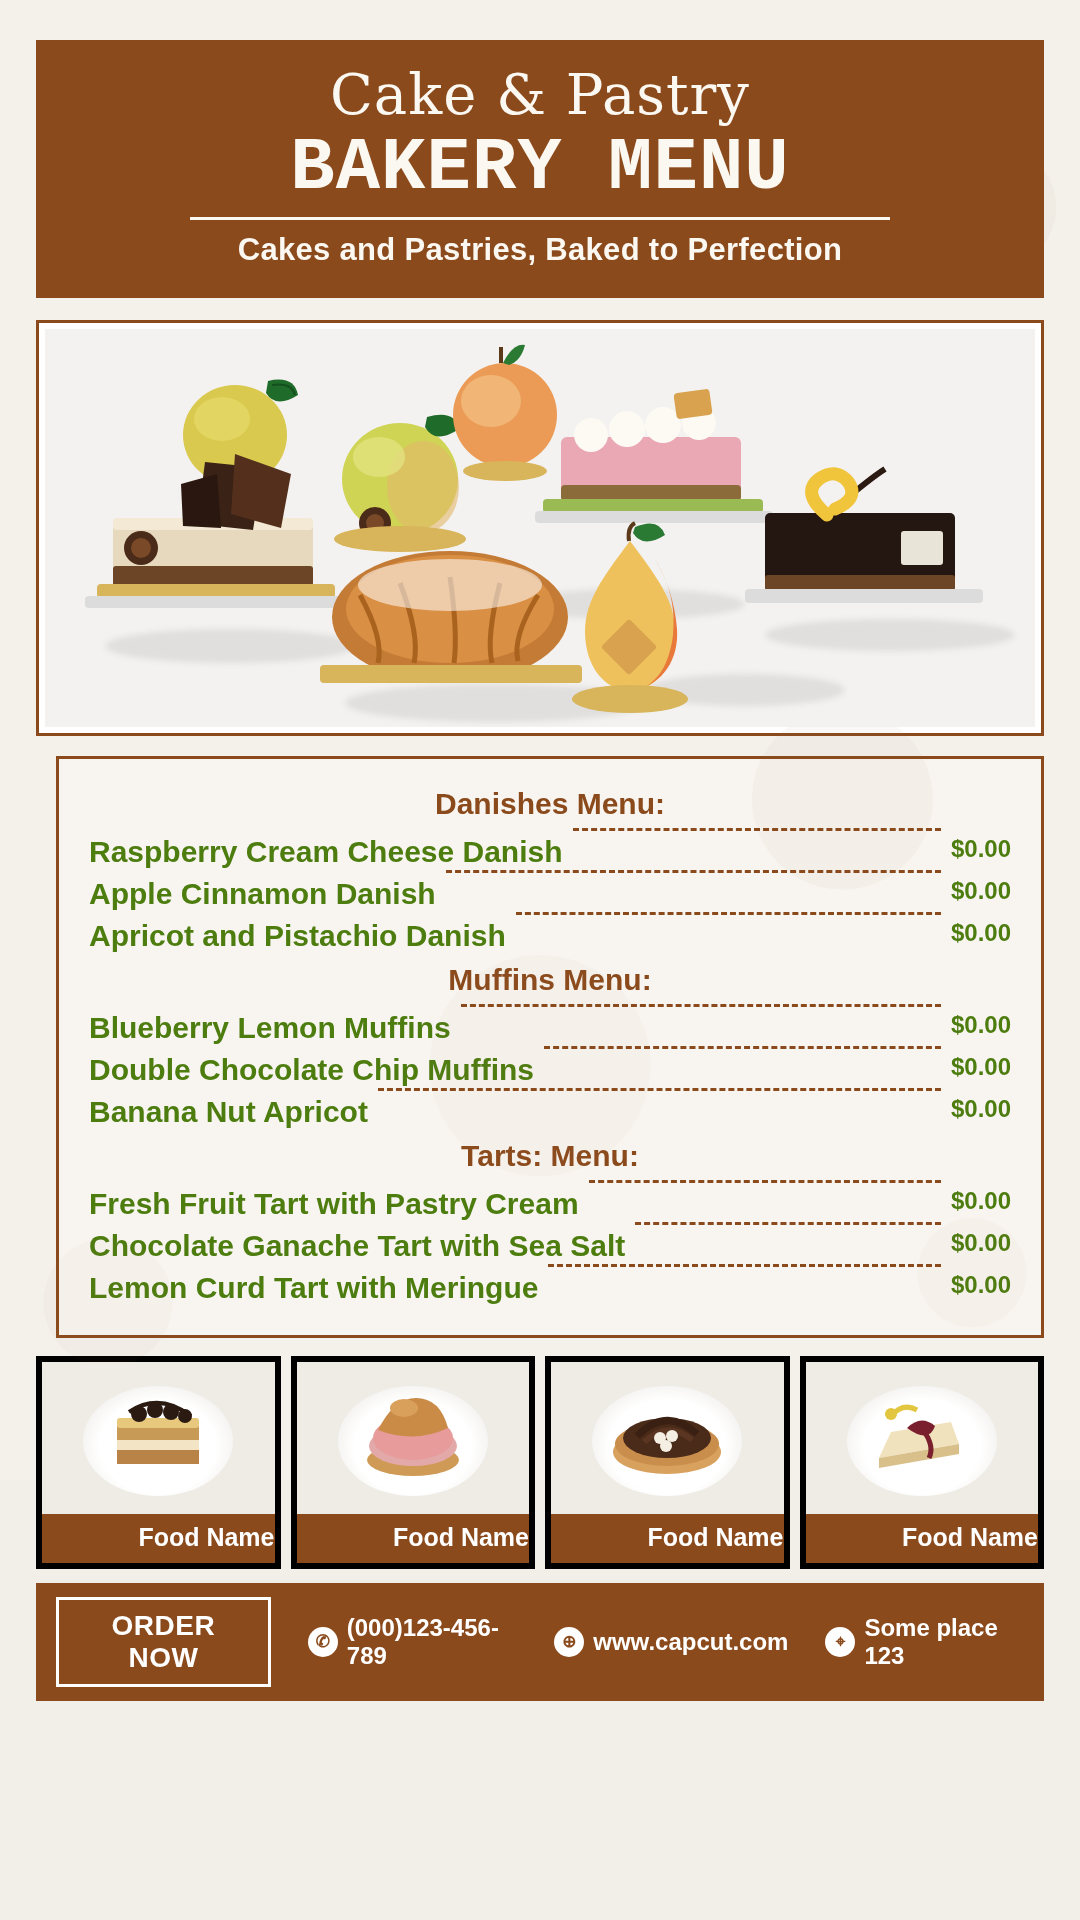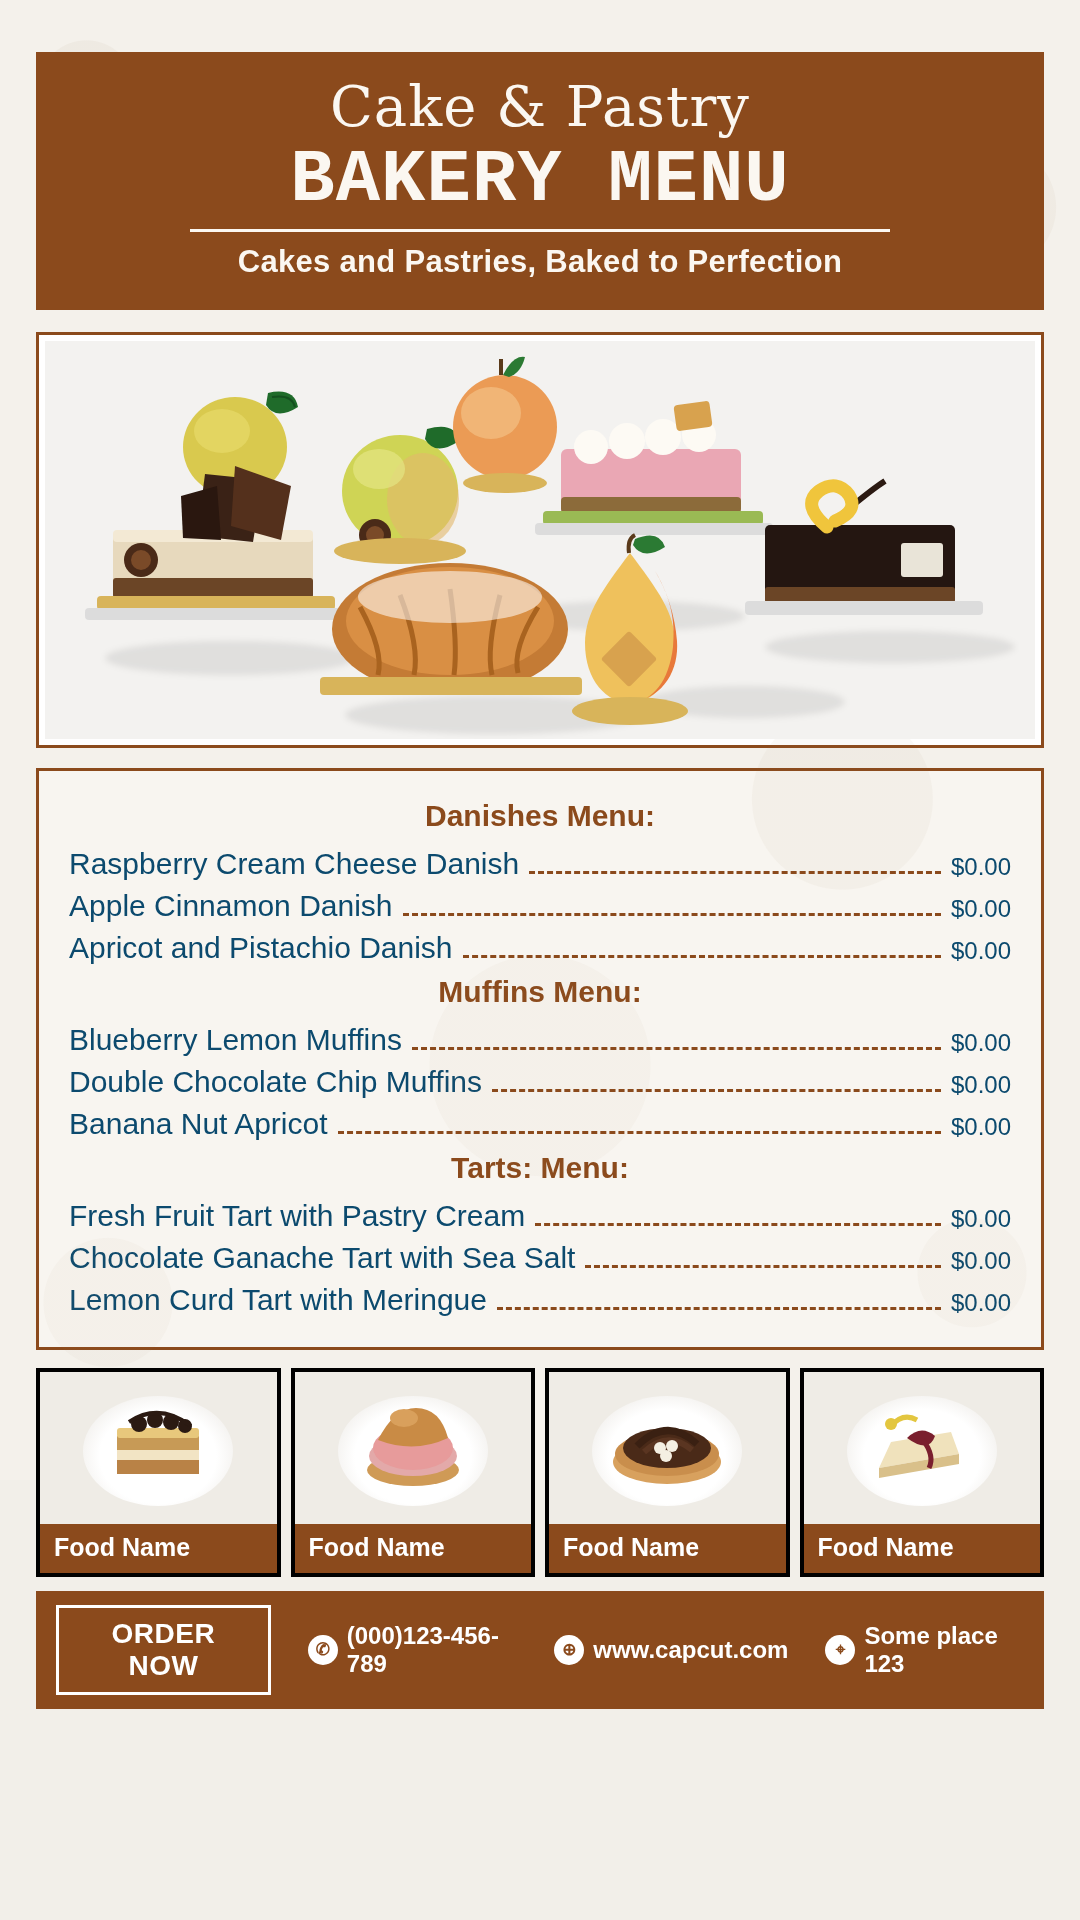--- a/index.html
+++ b/index.html
@@ -8,21 +8,21 @@
     height: 1920px;
     background: #f2efe9;
     font-family: "Liberation Sans", sans-serif;
     overflow: hidden;
   }
   .poster {
     position: relative;
     width: 1080px;
     height: 1480px;
     background: #f4f1eb;
-    padding: 52px 36px 0 36px;
+    padding: 40px 36px 0 36px;
   }
   
   .bg-pattern {
     position: absolute;
     inset: 0;
     pointer-events: none;
     opacity: .55;
     background-image:
       radial-gradient(circle at 8% 6%, rgba(150,120,80,.10) 0 48px, transparent 49px),
       radial-gradient(circle at 92% 14%, rgba(150,120,80,.09) 0 62px, transparent 63px),
@@ -89,35 +89,37 @@
     border-radius: 50%;
     filter: blur(3px);
   }
 
   
   .menu-panel {
     margin-top: 20px;
     border: 3px solid #8b4a1c;
     background: rgba(250,247,241,.72);
     padding: 22px 30px 26px 30px;
+    margin-left: 20px;
   }
   .section-title {
     text-align: center;
     color: #8b4a1c;
     font-weight: bold;
     font-size: 30px;
     margin: 6px 0 10px 0;
   }
   .menu-row {
     display: flex;
-    align-items: flex-end;
-    color: #0c4a6e;
+    align-items: flex-start;
+    color: #4d7c0f;
     font-size: 30px;
     padding: 4px 0;
     white-space: nowrap;
+    font-weight: bold;
   }
   .menu-row .name { flex: 0 0 auto; }
   .menu-row .dots {
     flex: 1 1 auto;
     margin: 0 10px;
     overflow: hidden;
     position: relative;
     height: 1px;
     top: -7px;
     border-top: 3px dashed #8b4a1c;
@@ -125,22 +127,23 @@
   .menu-row .price { flex: 0 0 auto; font-size: 24px; }
 
   
   .gallery {
     margin-top: 18px;
     display: flex;
     gap: 10px;
   }
   .card {
     flex: 1 1 0;
-    border: 4px solid #000000;
+    border: 6px solid #000000;
     background: #fde047;
+    text-align: right;
   }
   .card-img {
     position: relative;
     height: 152px;
     background: #efece6;
     overflow: hidden;
   }
   .card-label {
     background: #8b4a1c;
     color: #fff;

